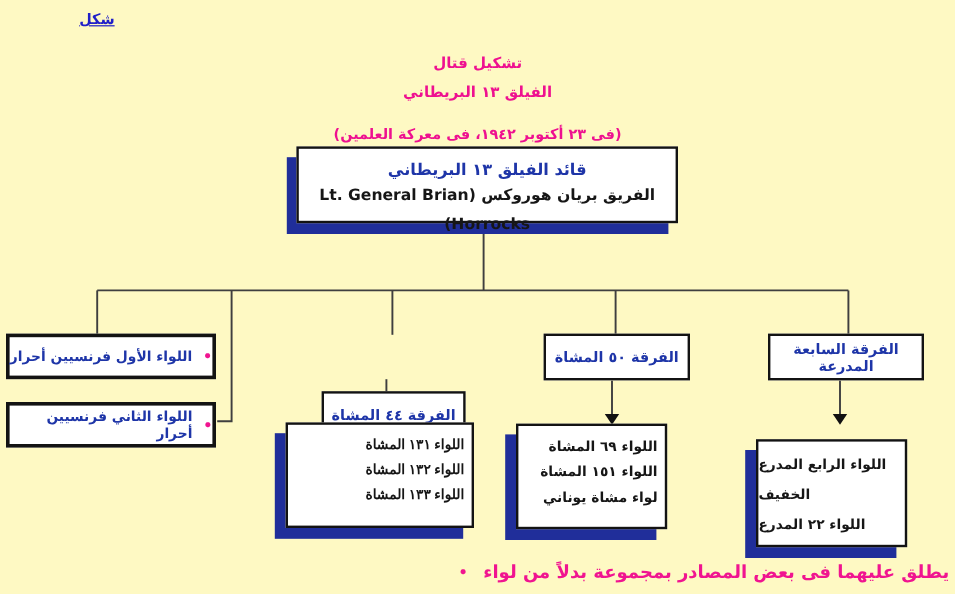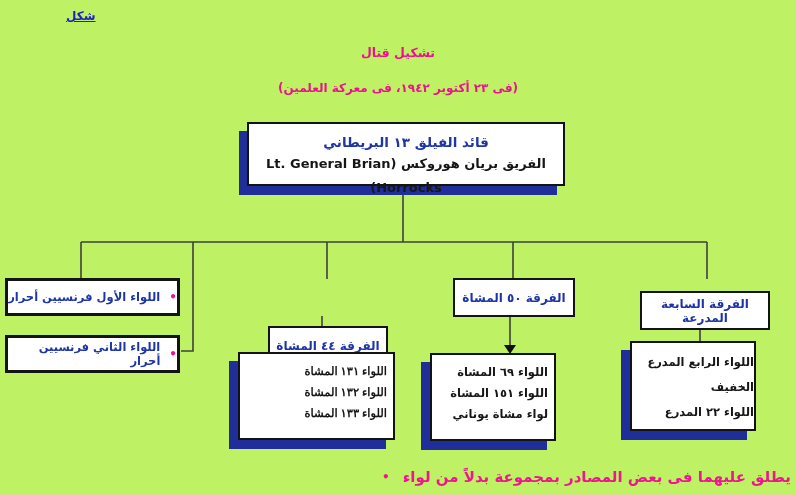--- a/index.html
+++ b/index.html
@@ -5,21 +5,21 @@
   * { box-sizing: border-box; }
   html, body { margin: 0; padding: 0; }
   body {
     font-family: "DejaVu Sans", sans-serif;
     background: #e8e8e8;
   }
   .page {
     position: relative;
     width: 796px;
     height: 495px;
-    background: #bef264;
+    background: #fef9c3;
     overflow: hidden;
     font-weight: bold;
   }
 
   
   .figure-label {
     position: absolute;
     left: 66px; top: 9px;
     color: #2020c8;
     font-size: 12px;
@@ -61,21 +61,21 @@
 
   
   .divbox {
     height: 39px;
     display: flex; align-items: center; justify-content: center;
     color: #1e35a8; font-size: 12px; direction: rtl;
     text-align: center;
   }
   .div44 { left: 268px; top: 278px; width: 120px; margin-top: 48px; }
   .div50 { left: 453px; top: 278px; width: 122px; }
-  .div7  { left: 640px; top: 278px; width: 130px; margin-top: 13px; }
+  .div7  { left: 640px; top: 278px; width: 130px; }
 
   
   .frbox {
     left: 5px; width: 175px; height: 38px;
     border-width: 3px;
     display: flex; align-items: center; justify-content: center;
     direction: rtl; gap: 9px;
     color: #1e35a8; font-size: 11.5px;
   }
   .fr1 { top: 278px; }
@@ -87,21 +87,21 @@
     border-width: 2.5px;
     box-shadow: -9px 9px 0 0 #202e9a;
     color: #161616; font-size: 11.5px;
     direction: rtl;
     padding-top: 7px;
   }
   .units44 { left: 238px; top: 352px; width: 157px; height: 88px; text-align: right; padding-right: 6px; }
   .units44 .u-line { line-height: 21px; font-family: Liberation Serif, serif; }
   .units50 { left: 430px; top: 353px; width: 126px; height: 88px; text-align: right; padding-right: 6px; }
   .units50 .u-line { line-height: 21px; }
-  .units7  { left: 630px; top: 341px; width: 126px; height: 90px; text-align: right; }
+  .units7  { left: 630px; top: 366px; width: 126px; height: 90px; text-align: left; }
   .units7 .u-line { line-height: 25px; }
 
   
   .connectors {
     position: absolute; left: 0; top: 0;
     width: 796px; height: 495px;
     pointer-events: none;
   }
 
   
@@ -116,20 +116,21 @@
 </style>
 </head>
 <body>
 
 <div class="page">
 
   <div class="figure-label">شكل</div>
 
   <div class="title-block">
     <div class="t-line">تشكيل قتال</div>
+    <div class="t-line">الفيلق ١٣ البريطاني</div>
     <div class="t-line t-line3">(فى ٢٣ أكتوبر ١٩٤٢، فى معركة العلمين)</div>
   </div>
 
   <svg class="connectors" viewBox="0 0 796 495" xmlns="http://www.w3.org/2000/svg">
     <g stroke="#3f3f3f" stroke-width="1.6" fill="none">
       <path d="M403 186 V242"></path>
       <path d="M81 242 H707"></path>
       <path d="M81 242 V279"></path>
       <path d="M193 242 V351 H181"></path>
       <path d="M327 242 V279"></path>

